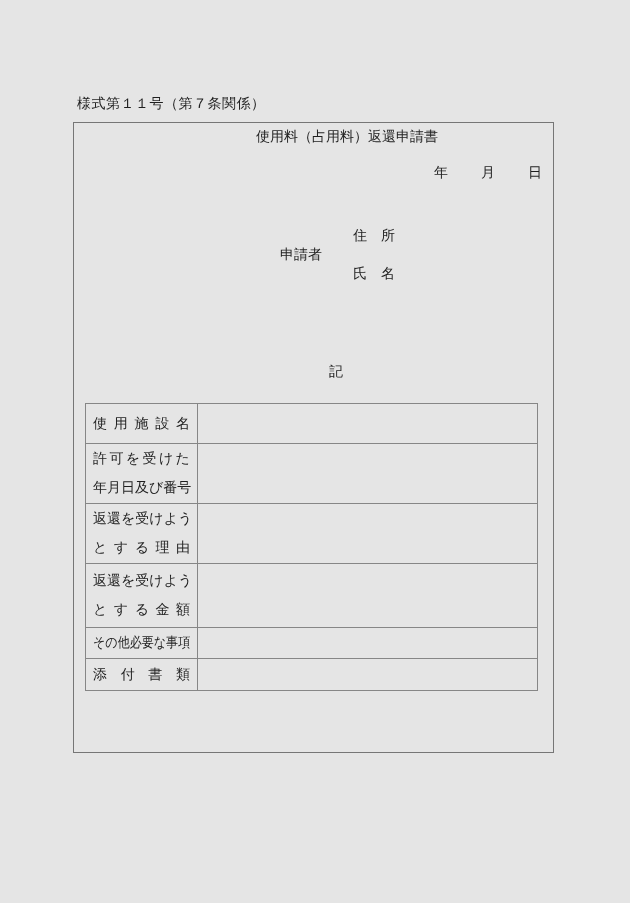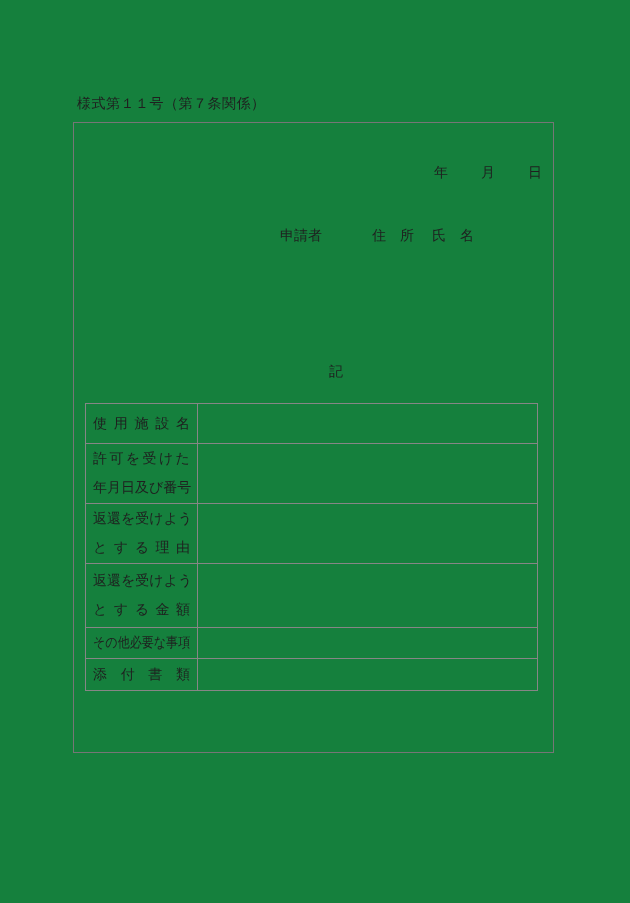--- a/index.html
+++ b/index.html
@@ -7,21 +7,21 @@
     padding: 0;
   }
   body {
     background: #fbfbfb;
     font-family: "Liberation Serif", "DejaVu Serif", serif;
   }
   .page {
     position: relative;
     width: 630px;
     height: 903px;
-    background: #15803d;
+    background: #e5e5e5;
     color: #1f1f1f;
     font-size: 14px;
     overflow: hidden;
   }
   .form-number {
     position: absolute;
     left: 77px;
     top: 94px;
     line-height: 20px;
     letter-spacing: 0.5px;
@@ -55,23 +55,22 @@
   .applicant {
     position: absolute;
     left: 206px;
     top: 103px;
     display: flex;
     align-items: center;
     gap: 31px;
   }
   .applicant-fields {
     display: flex;
-    flex-direction: row;
+    flex-direction: column;
     gap: 18px;
-    margin-left: 19px;
   }
   .applicant-fields > div, .applicant-label {
     line-height: 20px;
   }
   .body-text {
     position: absolute;
     left: 4px;
     top: 182px;
     width: 467px;
     line-height: 23px;
@@ -132,20 +131,21 @@
 </style>
 </head>
 <body>
 
 <div class="page">
 
   <div class="form-number">様式第１１号（第７条関係）</div>
 
   <div class="outer-box">
 
+    <div class="doc-title">使用料（占用料）返還申請書</div>
 
     <div class="date-line">
       <span>年</span>
       <span>月</span>
       <span>日</span>
     </div>
 
     <div class="applicant">
       <div class="applicant-label">申請者</div>
       <div class="applicant-fields">

